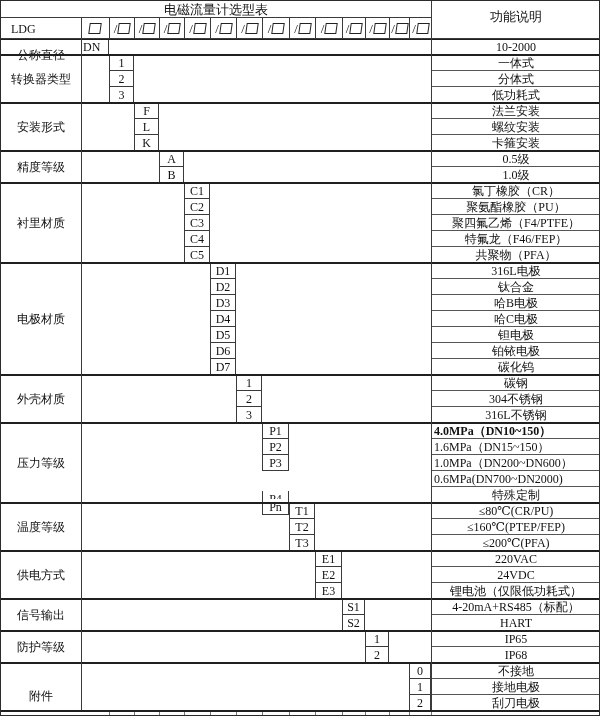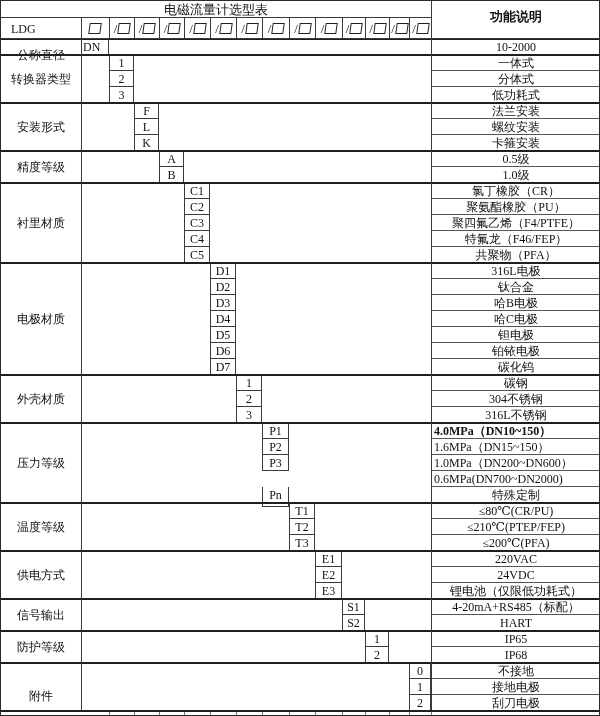--- a/index.html
+++ b/index.html
@@ -14,21 +14,21 @@
     overflow:hidden;
   }
   .cell{
     position:absolute;
     box-sizing:border-box;
     display:flex;align-items:center;justify-content:center;
     font-size:12px;line-height:1;
     white-space:nowrap;
   }
   #title{left:0;top:0;width:430px;height:17px;border-bottom:1px solid #3a3a3a;font-size:13px;}
-  #rhead{left:430px;top:0;width:170px;height:30px;font-size:13px;font-weight:bold;}
+  #rhead{left:430px;top:0;width:170px;height:30px;font-size:13px;}
   #ldg{left:0;top:17px;width:80px;height:21px;justify-content:flex-start;padding-left:10px;}
   .sq{
     display:inline-block;width:10px;height:9px;
     border:1px solid #222;background:#fff;
     transform:skewX(-8deg);
   }
   .slash{font-size:13px;margin-right:1px;}
   .slotcell{border-left:1px solid #3a3a3a;}
   .codecell{
     border-left:1px solid #3a3a3a;
@@ -172,28 +172,28 @@
       <div class="secline" style="top: 373px;"></div>
       <div class="cell seclabel" style="top: 422px; height: 80px;">压力等级</div>
       <div class="cell codecell" style="left: 261px; top: 422px; width: 27px; height: 16px;">P1</div>
       <div class="cell desccell left" style="left: 431px; top: 422px; width: 168px; height: 16px; font-weight: bold;">4.0MPa（DN10~150）</div>
       <div class="cell codecell" style="left: 261px; top: 438px; width: 27px; height: 16px;">P2</div>
       <div class="cell desccell left" style="left: 431px; top: 438px; width: 168px; height: 16px;">1.6MPa（DN15~150）</div>
       <div class="cell codecell" style="left: 261px; top: 454px; width: 27px; height: 16px;">P3</div>
       <div class="cell desccell left" style="left: 431px; top: 454px; width: 168px; height: 16px;">1.0MPa（DN200~DN600）</div>
       <div class="cell codecell" style="left: 261px; top: 470px; width: 27px; height: 16px; margin-top: 20px;">P4</div>
       <div class="cell desccell left" style="left: 431px; top: 470px; width: 168px; height: 16px;">0.6MPa(DN700~DN2000)</div>
-      <div class="cell codecell" style="left: 261px; top: 486px; width: 27px; height: 16px;">Pn</div>
+      <div class="cell codecell" style="left: 261px; top: 498px; width: 27px; height: 16px;">Pn</div>
       <div class="cell desccell" style="left: 431px; top: 486px; width: 168px; height: 16px; border-bottom: none;">特殊定制</div>
       <div class="secline" style="top: 421px;"></div>
       <div class="cell seclabel" style="top: 502px; height: 48px;">温度等级</div>
       <div class="cell codecell" style="left: 288px; top: 502px; width: 26px; height: 16px;">T1</div>
       <div class="cell desccell" style="left: 431px; top: 502px; width: 168px; height: 16px;">≤80℃(CR/PU)</div>
       <div class="cell codecell" style="left: 288px; top: 518px; width: 26px; height: 16px;">T2</div>
-      <div class="cell desccell" style="left: 431px; top: 518px; width: 168px; height: 16px;">≤210℃(PTEP/FEP)</div>
+      <div class="cell desccell" style="left: 431px; top: 518px; width: 168px; height: 16px;">≤160℃(PTEP/FEP)</div>
       <div class="cell codecell" style="left: 288px; top: 534px; width: 26px; height: 16px;">T3</div>
       <div class="cell desccell" style="left: 431px; top: 534px; width: 168px; height: 16px; border-bottom: none;">≤200℃(PFA)</div>
       <div class="secline" style="top: 501px;"></div>
       <div class="cell seclabel" style="top: 550px; height: 48px;">供电方式</div>
       <div class="cell codecell" style="left: 314px; top: 550px; width: 27px; height: 16px;">E1</div>
       <div class="cell desccell" style="left: 431px; top: 550px; width: 168px; height: 16px;">220VAC</div>
       <div class="cell codecell" style="left: 314px; top: 566px; width: 27px; height: 16px;">E2</div>
       <div class="cell desccell" style="left: 431px; top: 566px; width: 168px; height: 16px;">24VDC</div>
       <div class="cell codecell" style="left: 314px; top: 582px; width: 27px; height: 16px;">E3</div>
       <div class="cell desccell" style="left: 431px; top: 582px; width: 168px; height: 16px; border-bottom: none;">锂电池（仅限低功耗式）</div>

